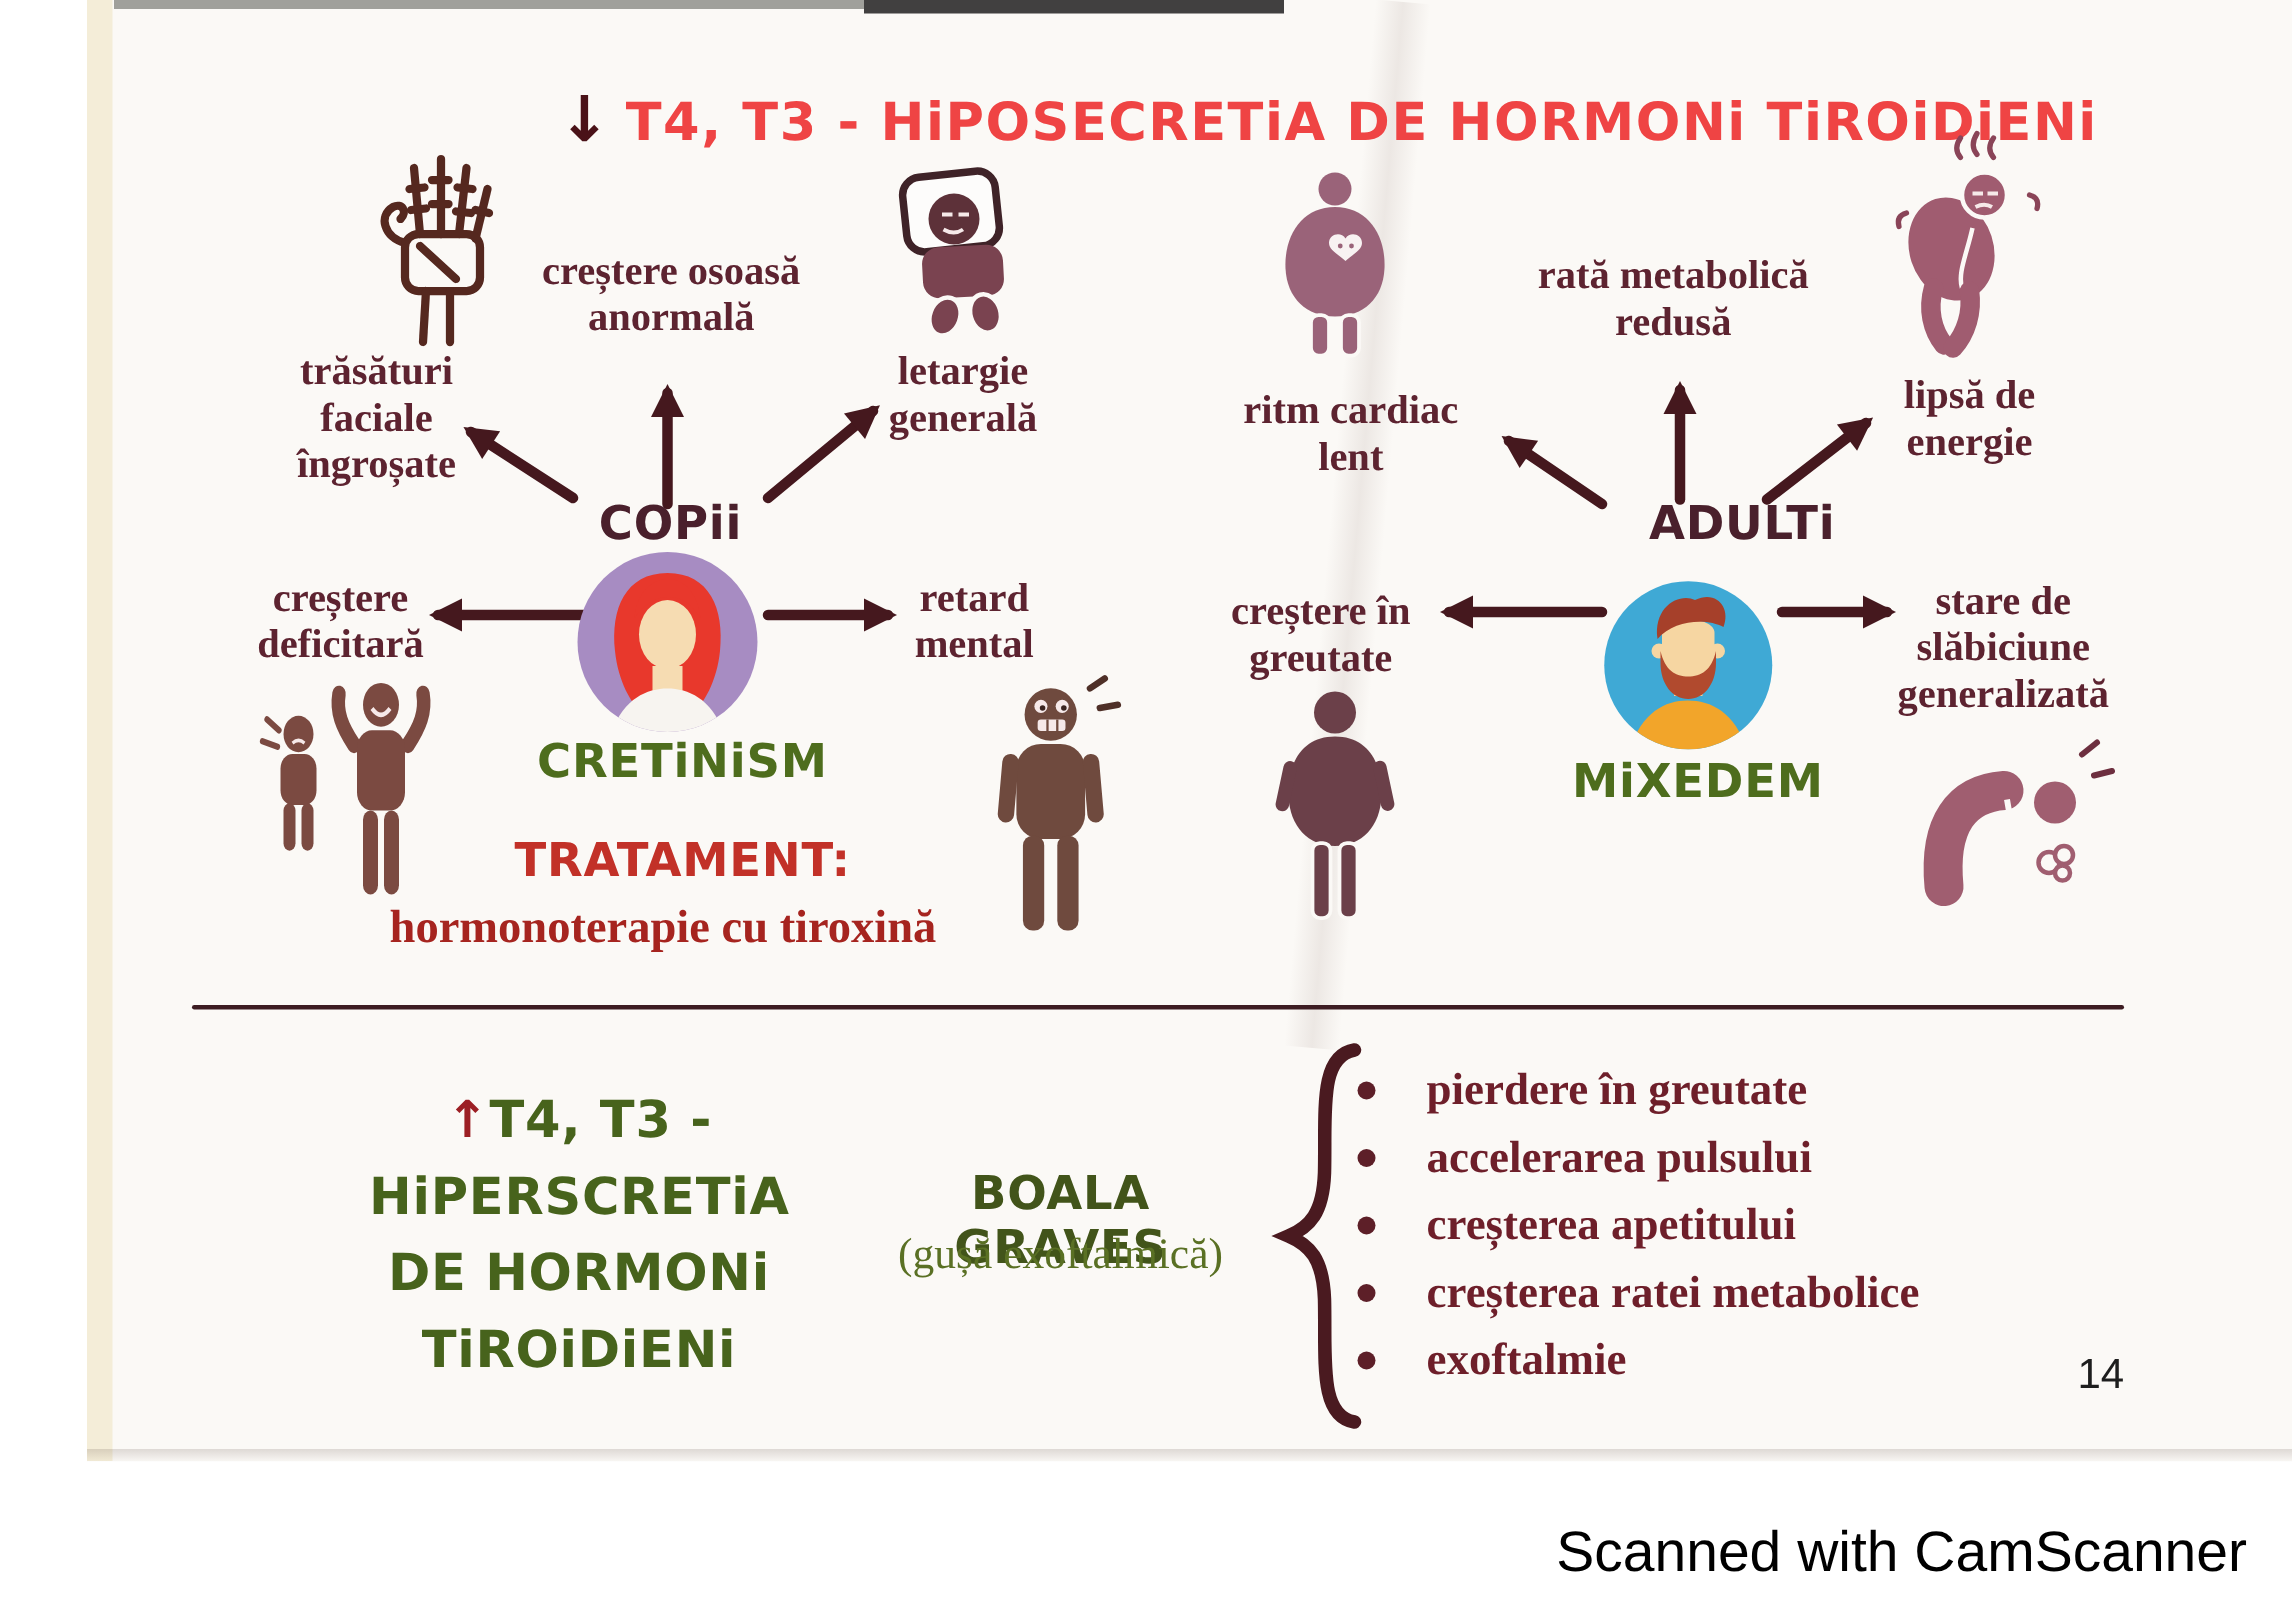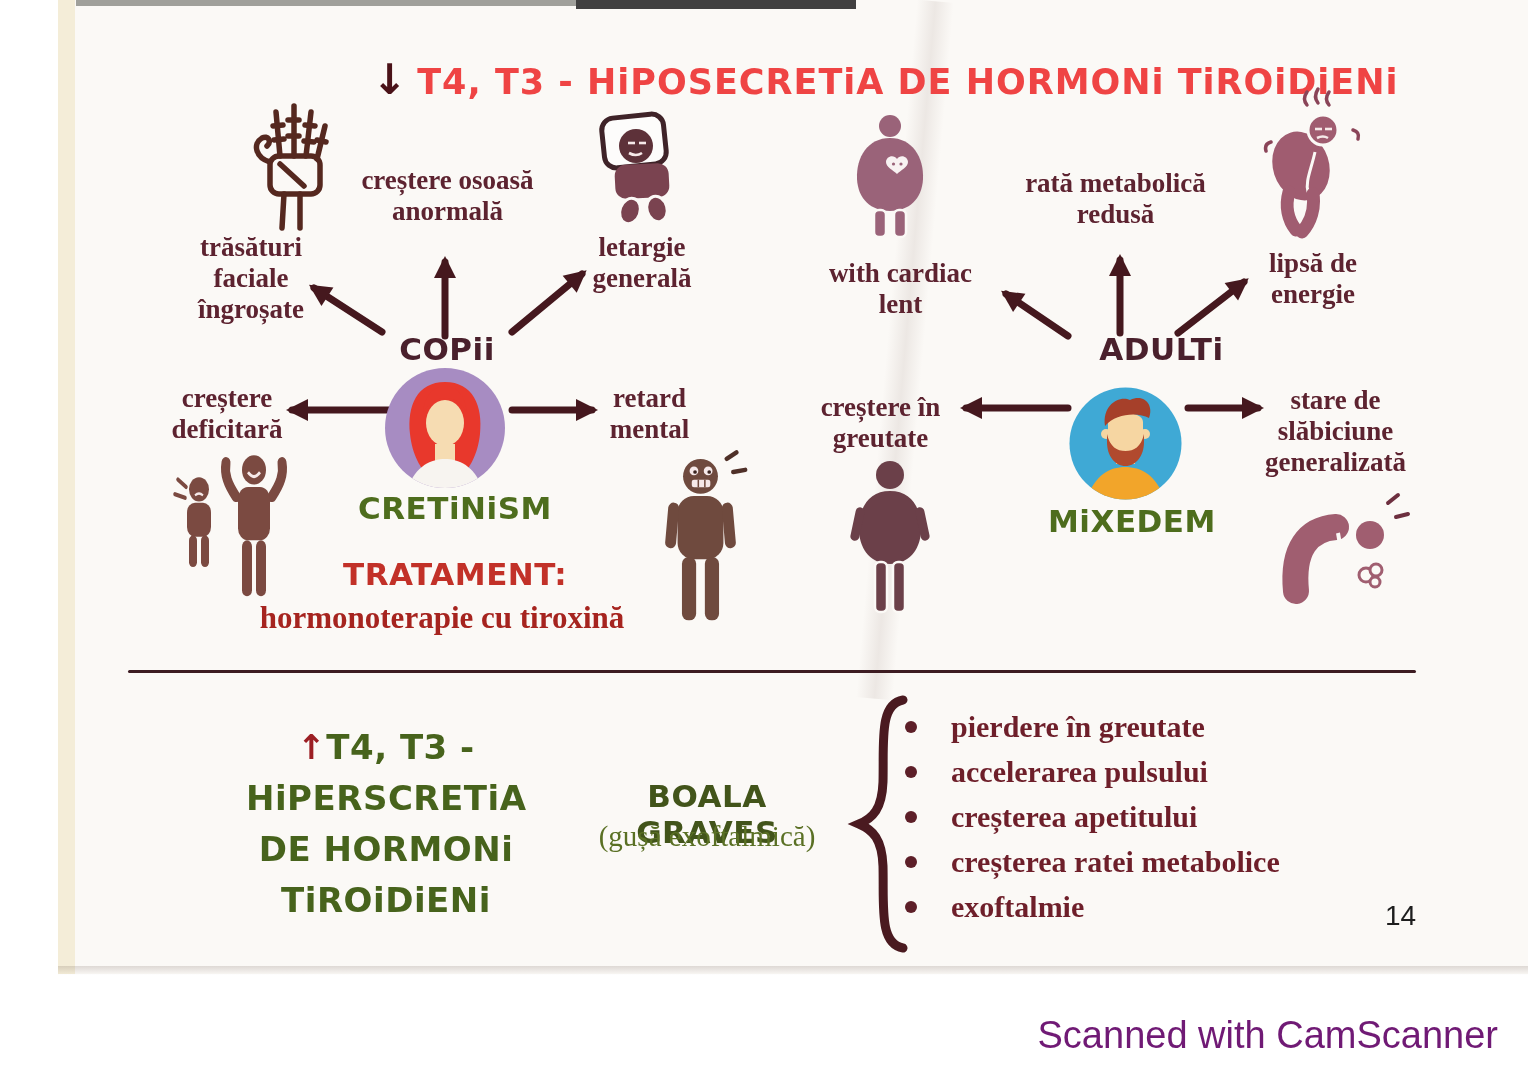--- a/index.html
+++ b/index.html
@@ -30,21 +30,21 @@
        font-family:"DejaVu Sans",sans-serif;font-weight:800;color:#47631c;
        font-size:34px;line-height:51px;letter-spacing:.5px;}
   .hyper-arrow{color:#9c1f24;}
   .symptoms{position:absolute;left:905px;top:710px;width:440px;list-style:none;margin:0;padding:0;}
   .symptoms li{display:flex;align-items:flex-start;gap:34px;margin-bottom:12px;
        color:#6e1f2a;font-weight:700;font-size:30px;line-height:33px;}
   .dot{flex:none;width:12px;height:12px;border-radius:50%;background:#5d1f28;margin-top:11px;}
   .pagenum{position:absolute;left:1385px;top:900px;font-family:"Liberation Sans",sans-serif;
        font-size:28px;color:#1e1e1e;}
   .watermark{position:absolute;right:30px;top:1014px;font-family:"Liberation Sans",sans-serif;
-       font-size:38px;color:#701a75;}
+       font-size:38px;color:#000000;}
   .tratament{color:#c23128;}
   .tratament-text{color:#a6241f;}
   .graves{color:#42541a;}
   .graves-note{position:absolute;color:#5a7024;font-weight:400;font-size:29px;text-align:center;}
 </style>
 </head>
 <body>
 
 <div class="canvas">
   <div class="scan"></div>
@@ -201,21 +201,21 @@
       <circle cx="45" cy="13" r="11"></circle>
       <path d="M45,25 C23,25 11,44 12,66 C13,86 26,98 45,98 C64,98 77,86 78,66 C79,44 67,25 45,25 Z"></path>
       <rect x="29" y="97" width="12" height="27" rx="5" stroke="#fbf9f6" stroke-width="2.5"></rect>
       <rect x="49" y="97" width="12" height="27" rx="5" stroke="#fbf9f6" stroke-width="2.5"></rect>
     </g>
     <path d="M52,46 c-3,-5 -11,-3 -11,3 c0,5 7,8 11,12 c4,-4 11,-7 11,-12 c0,-6 -8,-8 -11,-3 Z" fill="#f8f2f2"></path>
     <circle cx="48.5" cy="51" r="1.6" fill="#9a6379"></circle>
       <circle cx="56" cy="51" r="1.6" fill="#9a6379"></circle>
   </svg>
 
-  <div class="lbl" style="left:808px;top:258px;width:185px;">with cardiac
+  <div class="lbl" style="left:808px;top:258px;width:185px;">ritm cardiac
 lent</div>
 
   <div class="lbl" style="left:998px;top:168px;width:235px;">rată metabolică
 redusă</div>
 
   <svg class="icon" style="left:1255px;top:86px;" width="110" height="155" viewBox="0 0 110 155">
     <g stroke="#8a4458" stroke-width="3.5" stroke-linecap="round" fill="none">
       <path d="M52,6 q-5,7 0,13"></path>
         <path d="M63,3 q-5,8 0,14"></path>
         <path d="M74,6 q-5,7 0,13"></path>

